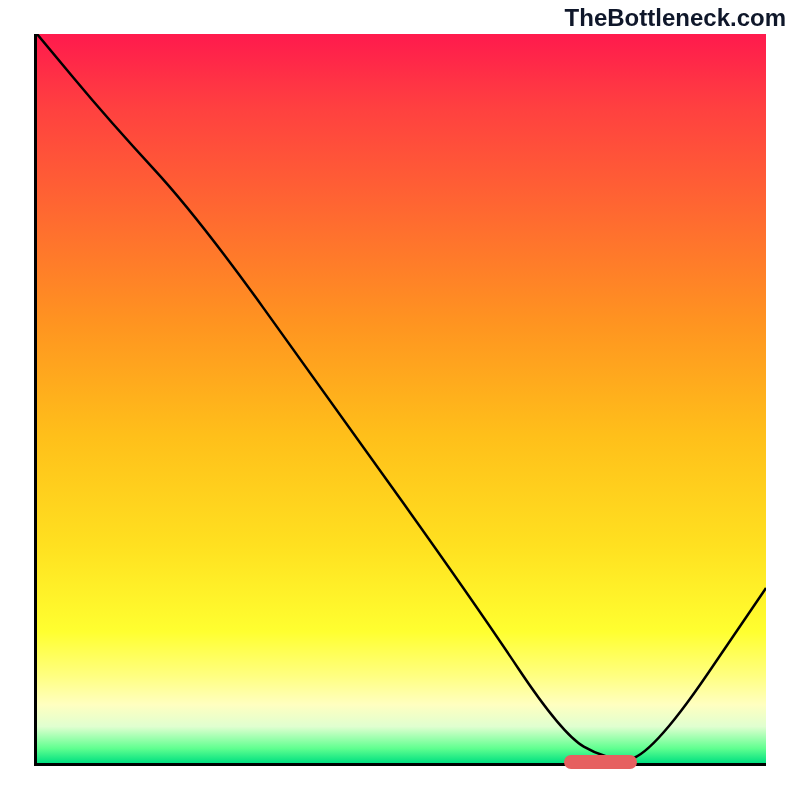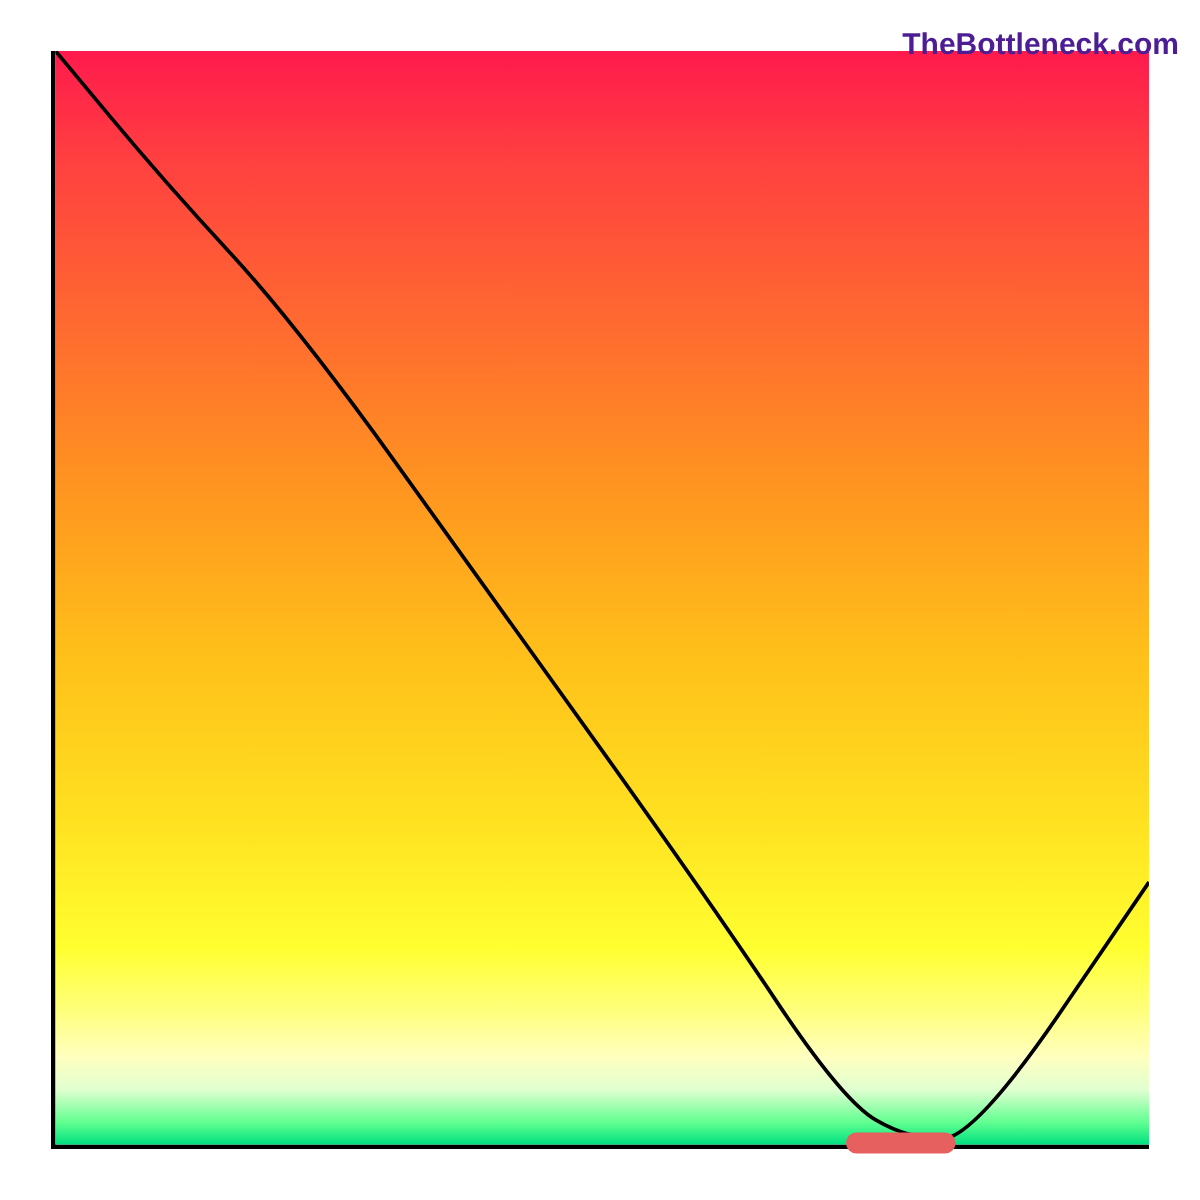--- a/index.html
+++ b/index.html
@@ -5,25 +5,25 @@
   * { margin: 0; padding: 0; box-sizing: border-box; }
   body {
     width: 800px;
     height: 800px;
     background: #ffffff;
     position: relative;
     font-family: Arial, sans-serif;
   }
   .watermark {
     position: absolute;
-    top: 19px;
+    top: 4px;
     right: 14px;
-    font-size: 20px;
+    font-size: 24px;
     font-weight: bold;
-    color: #4c1d95;
+    color: #0f172a;
     z-index: 10;
   }
   .chart-area {
     position: absolute;
     top: 34px;
     left: 34px;
     width: 732px;
     height: 732px;
     border-left: 3px solid #000;
     border-bottom: 3px solid #000;

